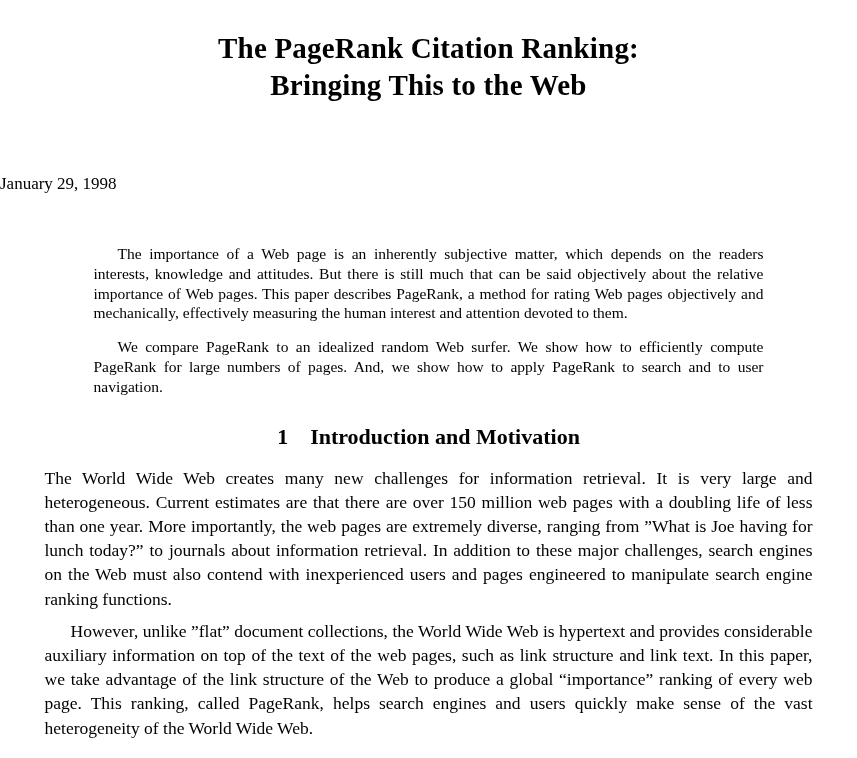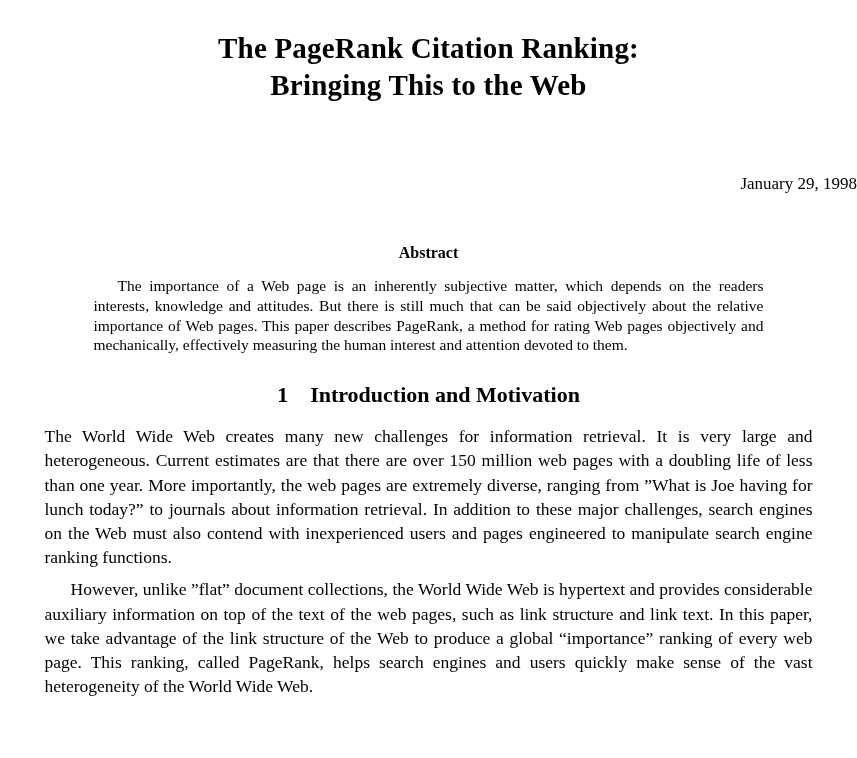--- a/index.html
+++ b/index.html
@@ -20,21 +20,21 @@
   .title-block {
     margin-top: 30px;
     text-align: center;
     font-weight: bold;
     font-size: 29px;
     line-height: 37px;
     letter-spacing: 0.2px;
   }
   .date-line {
     margin-top: 70px;
-    text-align: right;
+    text-align: left;
     font-size: 17px;
   }
   .abstract-block {
     width: 698px;
     margin: 50px auto 0 auto;
   }
   .abstract-heading {
     text-align: center;
     font-weight: bold;
     font-size: 16px;
@@ -77,22 +77,22 @@
 <div class="page">
 
   <div class="title-block">
     <div>The PageRank Citation Ranking:</div>
     <div>Bringing This to the Web</div>
   </div>
 
   <div class="date-line">January 29, 1998</div>
 
   <div class="abstract-block">
-    <div class="abstract-heading">Abstract</div>
     <p class="abstract-para">The importance of a Web page is an inherently subjective matter, which depends on the readers interests, knowledge and attitudes. But there is still much that can be said objectively about the relative importance of Web pages. This paper describes PageRank, a method for rating Web pages objectively and mechanically, effectively measuring the human interest and attention devoted to them.</p>
+    <p class="abstract-para">We compare PageRank to an idealized random Web surfer. We show how to efficiently compute PageRank for large numbers of pages. And, we show how to apply PageRank to search and to user navigation.</p>
   </div>
 
   <div class="main-block">
     <div class="section-heading">
       <span class="section-number">1</span><span>Introduction and Motivation</span>
     </div>
     <p class="body-para">The World Wide Web creates many new challenges for information retrieval. It is very large and heterogeneous. Current estimates are that there are over 150 million web pages with a doubling life of less than one year. More importantly, the web pages are extremely diverse, ranging from ”What is Joe having for lunch today?” to journals about information retrieval. In addition to these major challenges, search engines on the Web must also contend with inexperienced users and pages engineered to manipulate search engine ranking functions.</p>
     <p class="body-para indented">However, unlike ”flat” document collections, the World Wide Web is hypertext and provides considerable auxiliary information on top of the text of the web pages, such as link structure and link text. In this paper, we take advantage of the link structure of the Web to produce a global “importance” ranking of every web page. This ranking, called PageRank, helps search engines and users quickly make sense of the vast heterogeneity of the World Wide Web.</p>
   </div>
 

